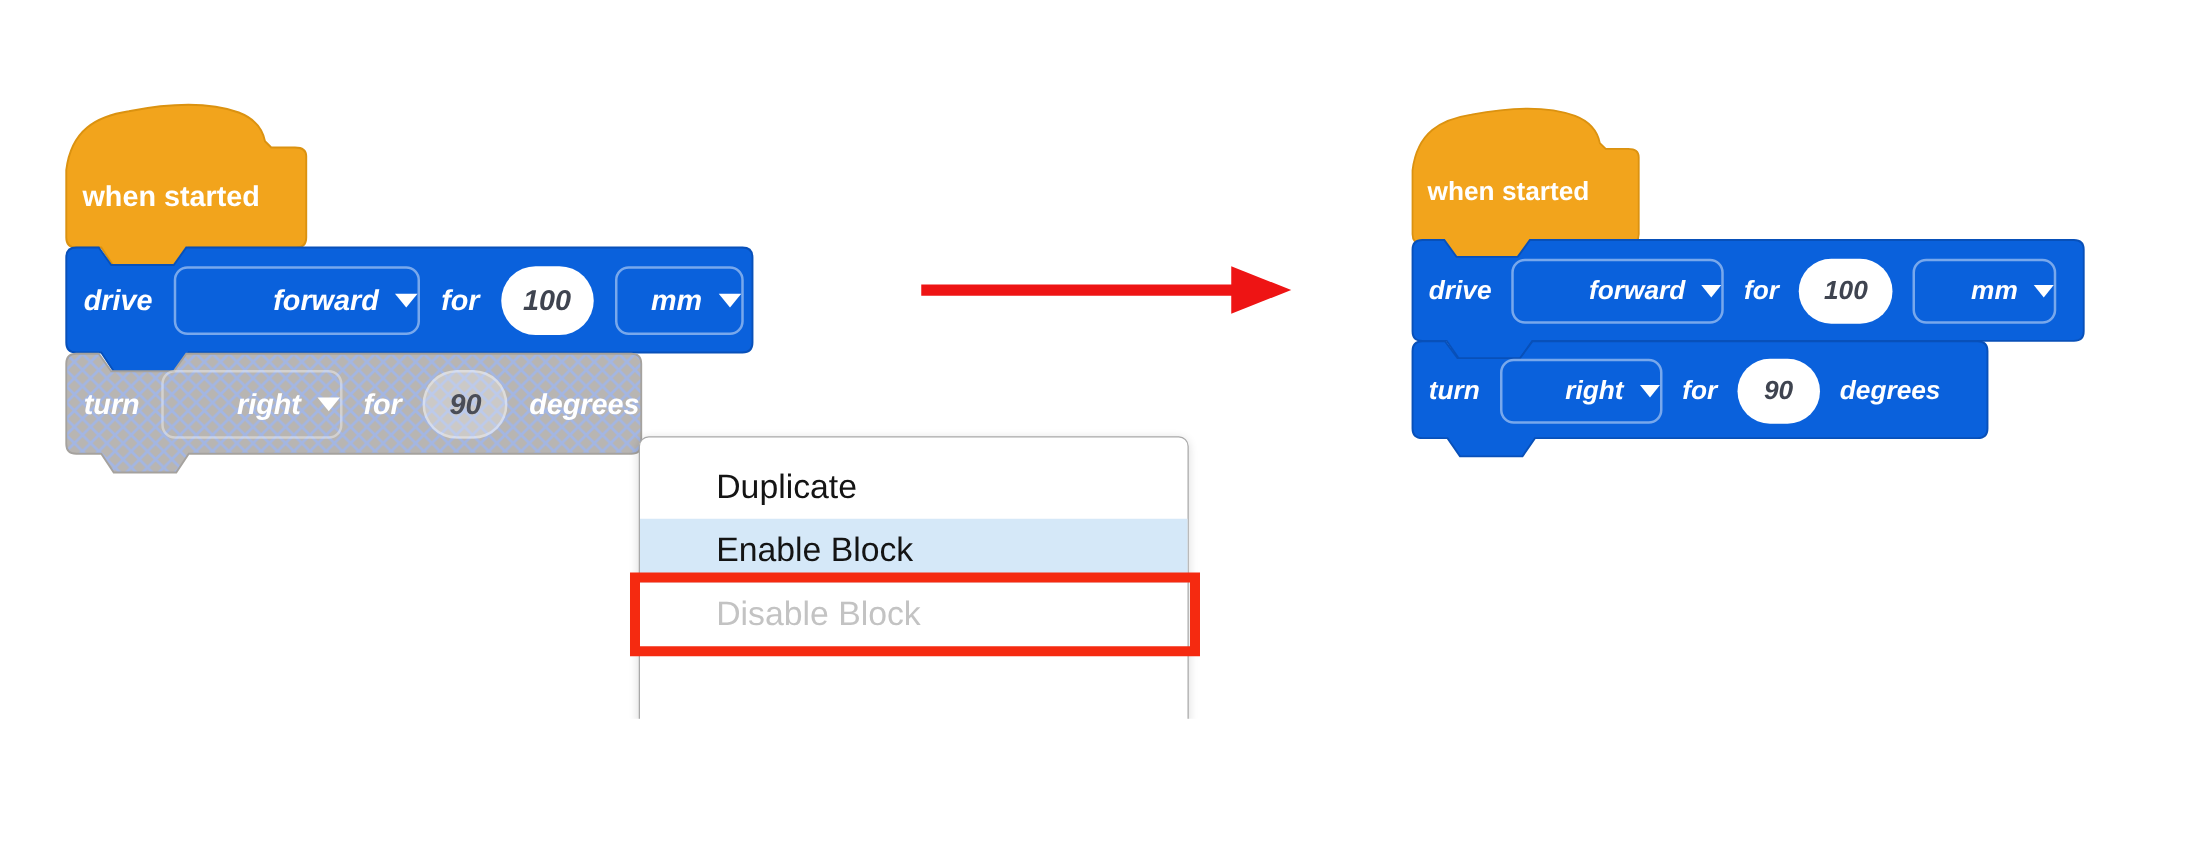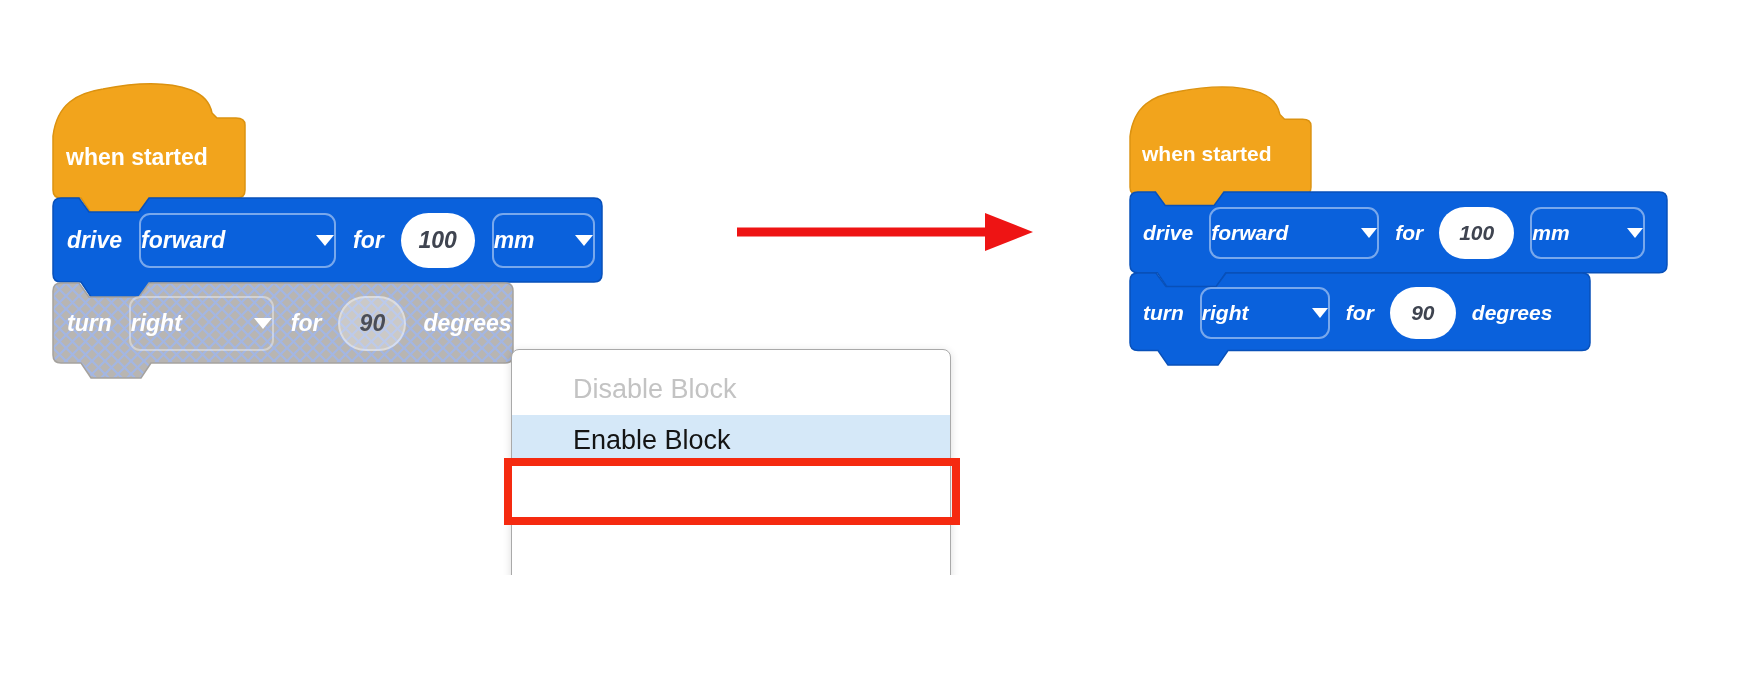--- a/index.html
+++ b/index.html
@@ -8,21 +8,21 @@
 
   .abs { position:absolute; }
   .block { position:absolute; }
   .block svg { position:absolute; left:0; top:0; overflow:visible; display:block; }
 
   .block-row { position:absolute; display:flex; align-items:center;font-style:italic; }
   .b-label { color:#ffffff; font-weight:700; font-size:23px; white-space:nowrap; }
   .hat-label { color:#ffffff; font-weight:700; font-size:23px; white-space:nowrap; position:absolute; }
 
   .dropdown { height:55px; border:2px solid rgba(255,255,255,0.45); border-radius:11px;
-              display:flex; align-items:center; justify-content:space-between; gap:13px; flex:0 0 auto; }
+              display:flex; align-items:center; justify-content:flex-end; gap:13px; flex:0 0 auto; }
   .dropdown .dd-label { color:#fff; font-weight:700; font-size:23px; }
   .caret { width:0; height:0; border-left:9px solid transparent; border-right:9px solid transparent;
            border-top:11px solid #ffffff; }
   .oval { height:55px; border-radius:28px; background:#ffffff; color:#3f4450; font-weight:700;
           font-size:23px; display:flex; align-items:center; justify-content:center; flex:0 0 auto; }
 
   
   .disabled .dropdown { border-color:rgba(255,255,255,0.38); }
   .disabled .oval { background:rgba(255,255,255,0.28); border:2px solid rgba(255,255,255,0.35); color:#4a4d57; }
 
@@ -95,22 +95,23 @@
       </div>
       <span class="b-label">for</span>
       <div class="oval" style="width:68px;">
         <span>90</span>
       </div>
       <span class="b-label">degrees</span>
     </div>
   </div>
 
   <div id="context-menu">
+    <div class="menu-item">Duplicate</div>
+    <div class="menu-item highlighted">Enable Block</div>
     <div class="menu-item disabled">Disable Block</div>
-    <div class="menu-item highlighted">Enable Block</div>
     <div id="enable-ring"></div>
   </div>
 
   <div class="abs" style="left:730px; top:205px; width:320px; height:55px;">
     <svg width="320" height="55" viewBox="0 0 320 55">
       <line x1="7" y1="27" x2="260" y2="27" stroke="#ee1414" stroke-width="9"></line>
       <polygon points="255,8 303,27 255,46" fill="#ee1414"></polygon>
     </svg>
   </div>
 

